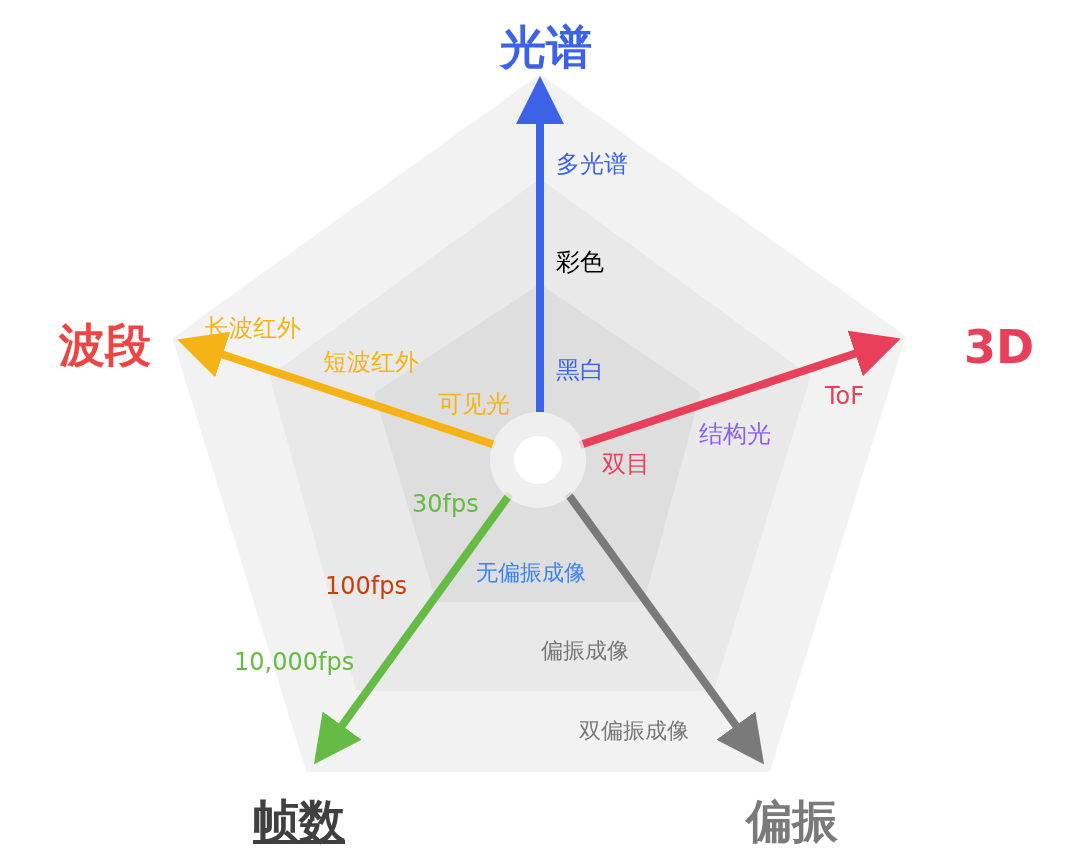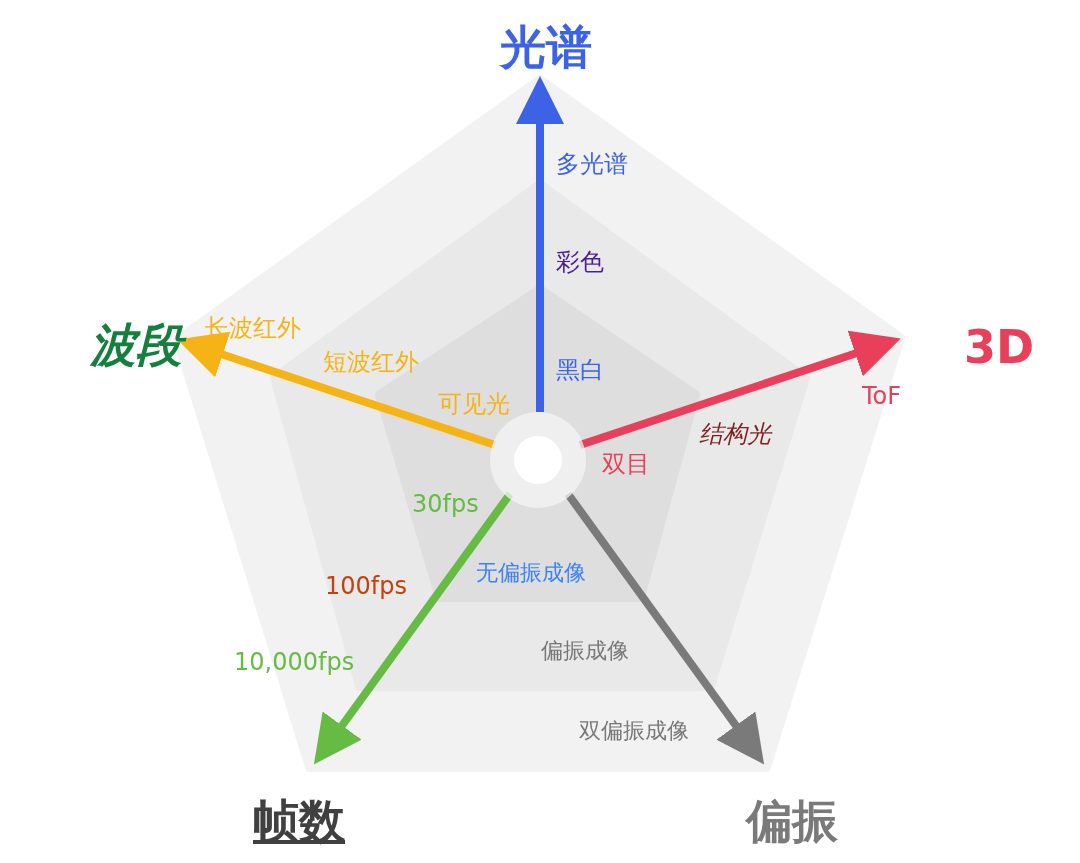--- a/index.html
+++ b/index.html
@@ -41,29 +41,29 @@
   <line x1="495" y1="445" x2="200" y2="347" stroke="#f5b316" stroke-width="8" marker-end="url(#ah-yellow)"></line>
 
   <circle cx="538" cy="460" r="48" fill="#f4f4f4" fill-opacity="0.75"></circle>
   <circle cx="538" cy="460" r="24" fill="#ffffff"></circle>
 </svg>
 
 <div class="axis-title" style="left:500px;top:24px;color:#3c63e6;">光谱</div>
 <div class="axis-title" style="left:938px;top:324px;color:#e8405a;margin-left:26px;">3D</div>
 <div class="axis-title" style="left:746px;top:798px;color:#7a7a7a;">偏振</div>
 <div class="axis-title" style="left:253px;top:798px;color:#404040;text-decoration:underline;">帧数</div>
-<div class="axis-title" style="left:90px;top:322px;color:#15803d;font-style:italic;">波段</div>
+<div class="axis-title" style="left:59px;top:322px;color:#ef4444;">波段</div>
 
 <div class="lbl" style="left:556px;top:358px;color:#3c63e6;">黑白</div>
-<div class="lbl" style="left:556px;top:250px;color:#4c1d95;">彩色</div>
+<div class="lbl" style="left:556px;top:250px;color:#000000;">彩色</div>
 <div class="lbl" style="left:556px;top:152px;color:#3c63e6;">多光谱</div>
 
 <div class="lbl" style="left:602px;top:452px;color:#e8405a;">双目</div>
-<div class="lbl" style="left:699px;top:422px;color:#7f1d1d;font-style:italic;">结构光</div>
-<div class="lbl" style="left:862px;top:384px;color:#e8405a;">ToF</div>
+<div class="lbl" style="left:699px;top:422px;color:#8b5cf6;">结构光</div>
+<div class="lbl" style="left:825px;top:384px;color:#e8405a;">ToF</div>
 
 <div class="lbl" style="left:476px;top:562px;color:#3b82f6;font-size:22px;">无偏振成像</div>
 <div class="lbl" style="left:541px;top:640px;color:#777777;font-size:22px;">偏振成像</div>
 <div class="lbl" style="left:579px;top:720px;color:#777777;font-size:22px;">双偏振成像</div>
 
 <div class="lbl" style="left:412px;top:492px;color:#66bb44;">30fps</div>
 <div class="lbl" style="left:325px;top:574px;color:#c2410c;">100fps</div>
 <div class="lbl" style="left:234px;top:650px;color:#66bb44;">10,000fps</div>
 
 <div class="lbl" style="left:438px;top:392px;color:#f5b316;">可见光</div>

